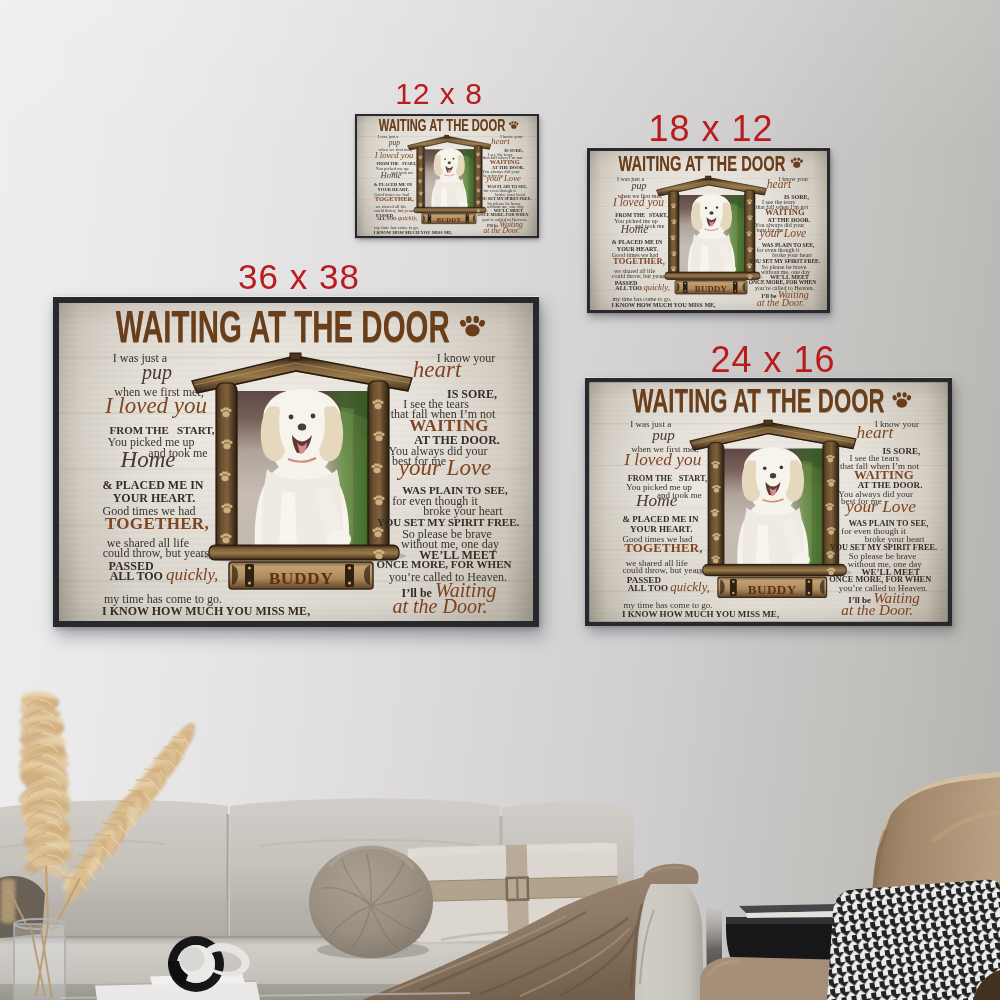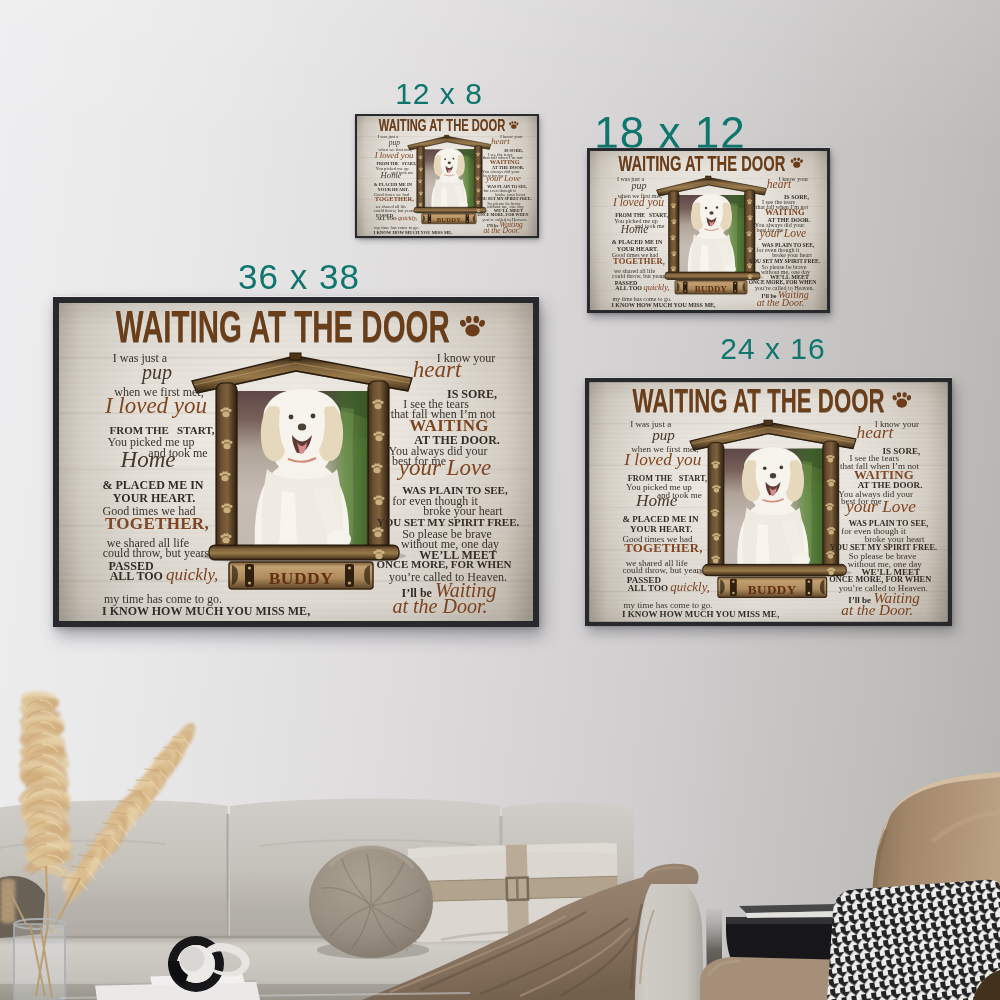--- a/index.html
+++ b/index.html
@@ -1,20 +1,20 @@
 <!DOCTYPE html>
 <html><head><meta charset="utf-8"><style>
 *{margin:0;padding:0;box-sizing:border-box;}
 html,body{width:1000px;height:1000px;overflow:hidden;}
 body{position:relative;font-family:"Liberation Sans",sans-serif;
 background:
  linear-gradient(97deg,#eeeef0 0%,#e9e8e9 20%,#dedcdd 42%,#d0cecf 65%,#c0beba 87%,#b4b2ae 100%);}
 .vig{position:absolute;inset:0;background:
  linear-gradient(180deg, rgba(255,255,255,0.10) 0%, rgba(255,255,255,0) 15%);}
-.label{position:absolute;color:#0f766e;letter-spacing:1px;white-space:nowrap;transform:translateX(-50%);}
+.label{position:absolute;color:#b91c1c;letter-spacing:1px;white-space:nowrap;transform:translateX(-50%);}
 .posterbox{position:absolute;width:486px;height:330px;transform-origin:0 0;background:#27292c;
  box-shadow:0 -1px 0 rgba(250,250,250,0.55), 4px 9px 16px rgba(78,78,86,0.45), 1px 2px 5px rgba(60,60,66,0.3);}
 .canvas{position:absolute;left:6px;top:6px;right:6px;bottom:6px;overflow:hidden;
  background:
   radial-gradient(85% 65% at 50% 40%, rgba(245,242,236,0.9) 0%, rgba(235,230,222,0.45) 55%, rgba(214,207,196,0) 100%),
   linear-gradient(90deg,#a29b8f 0%,#c2bcb1 5%,#d6d1c9 16%,#dedad2 45%,#d8d3cb 72%,#bfb8ac 94%,#9c9589 100%),
   #d4cfc6;}
 .wgrain{position:absolute;inset:0;opacity:0.22;background:
  repeating-linear-gradient(180deg, rgba(150,140,125,0) 0px, rgba(150,140,125,0.18) 2px, rgba(255,255,255,0.18) 4px, rgba(150,140,125,0) 6px);}
 .wsh{position:absolute;inset:0;background:
@@ -34,23 +34,23 @@
 .bb20{font-family:"Liberation Serif",serif;font-size:17px;font-weight:bold;color:#7c4523;letter-spacing:0.3px;}
 .scr22{font-family:"Liberation Serif",serif;font-style:italic;font-size:17px;color:#7c4220;}
 .scr26{font-family:"Liberation Serif",serif;font-style:italic;font-size:20px;color:#7c4220;line-height:0.9;}
 .scr30{font-family:"Liberation Serif",serif;font-style:italic;font-size:23px;color:#7f4520;line-height:0.9;}
 .dk{color:#453a2e !important;}
 .furn{position:absolute;left:0;top:640px;}
 </style></head>
 <body>
 <div class="vig"></div>
 <div class="label" style="left:439px;top:77px;font-size:30px;">12 x 8</div>
-<div class="label" style="left:670px;top:108px;font-size:44px;">18 x 12</div>
+<div class="label" style="left:711px;top:108px;font-size:36px;">18 x 12</div>
 <div class="label" style="left:299px;top:257px;font-size:35px;">36 x 38</div>
-<div class="label" style="left:773px;top:332px;font-size:30px;">24 x 16</div>
+<div class="label" style="left:773px;top:339px;font-size:36px;">24 x 16</div>
 <div class="posterbox" style="left:355px;top:114px;transform:scale(0.3786,0.3758);">
     <div class="canvas">
       <div class="wgrain"></div>
       <div class="wsh"></div>
       <div class="ptitle">WAITING AT THE DOOR</div>
       <svg class="tpaw" width="25" height="22" viewBox="0 0 30 26" fill="#6b3d1b">
         <ellipse cx="15" cy="17" rx="8.6" ry="7.4"></ellipse>
         <ellipse cx="3.6" cy="8.5" rx="3.4" ry="4.3" transform="rotate(-20 3.6 8.5)"></ellipse>
         <ellipse cx="10.5" cy="3.9" rx="3.4" ry="4.4"></ellipse>
         <ellipse cx="19.5" cy="3.9" rx="3.4" ry="4.4"></ellipse>

